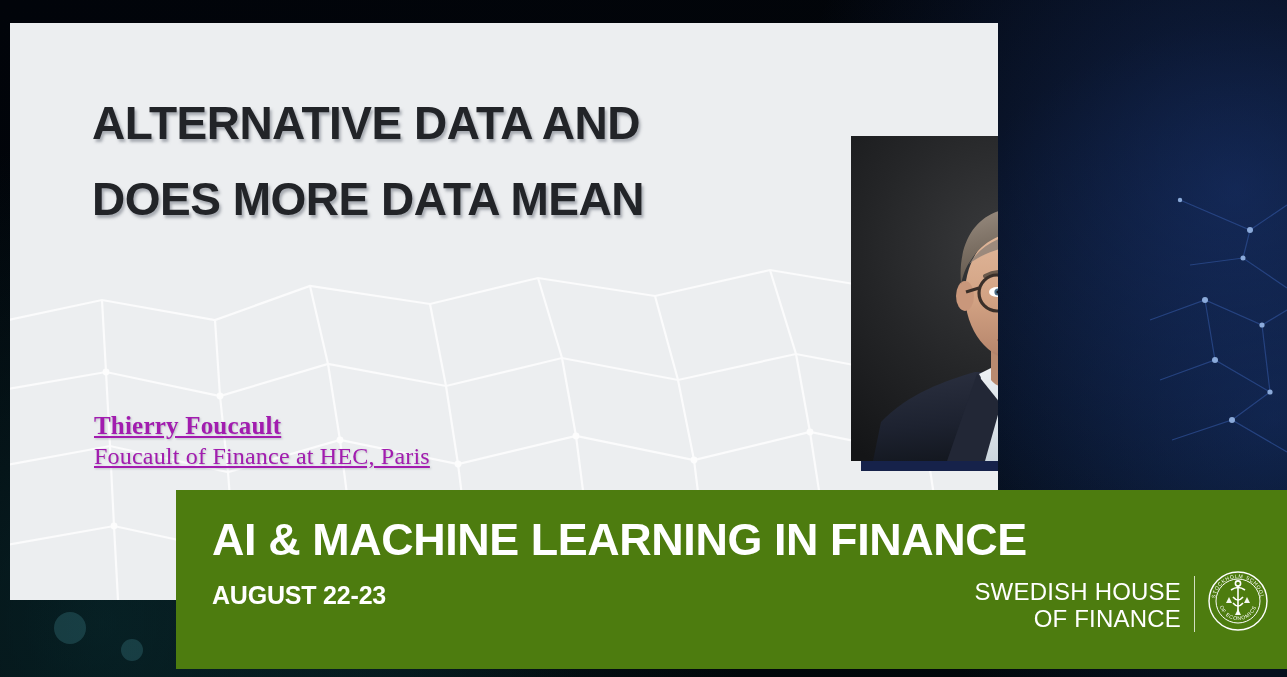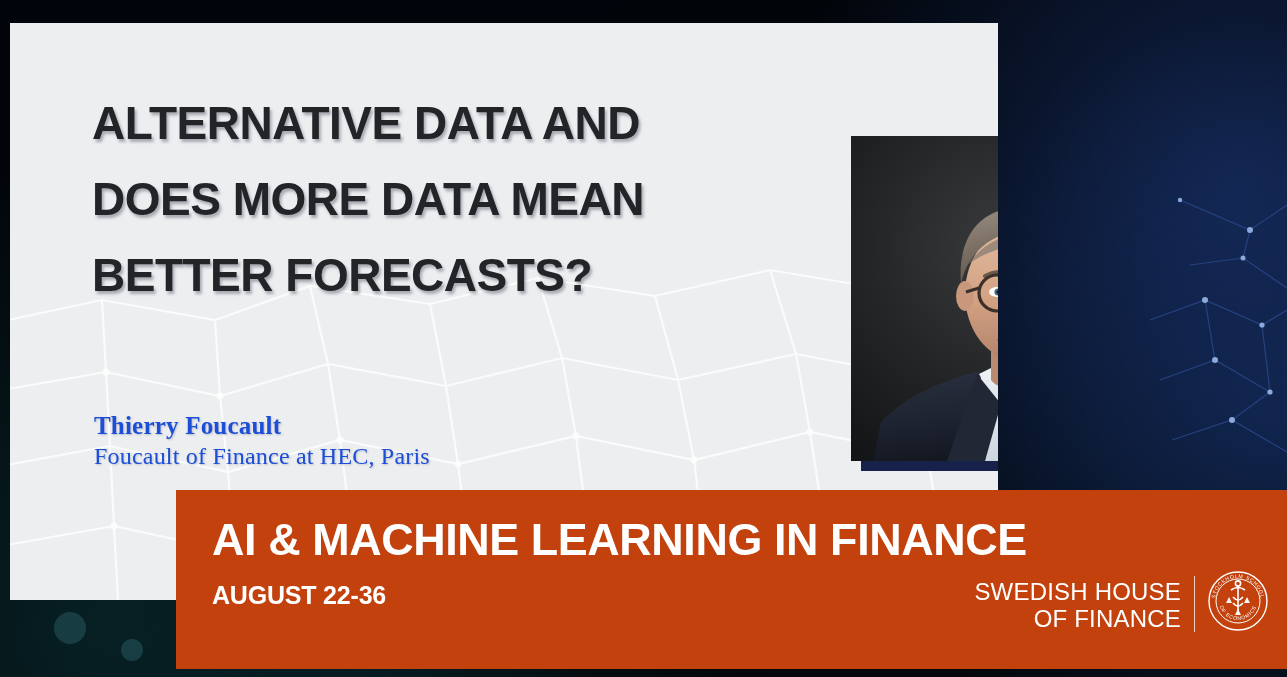--- a/index.html
+++ b/index.html
@@ -84,22 +84,23 @@
     text-transform: uppercase;
     text-shadow: 2px 3px 3px rgba(110,115,125,0.55);
   }
   .headline .hl-line { display: block; white-space: nowrap; }
 
   
   .speaker {
     position: absolute;
     left: 84px;
     top: 388px;
-    color: #1d4ed8;
+    color: #a21caf;
     font-family: "Liberation Serif", serif;
+    text-decoration: underline;
   }
   .speaker-name {
     font-size: 25px;
     font-weight: bold;
     line-height: 30px;
     letter-spacing: 0.2px;
     text-shadow: 1px 1px 2px rgba(140,145,155,0.5);
   }
   .speaker-role {
     font-size: 24px;
@@ -136,21 +137,21 @@
   }
   .portrait svg { display: block; }
 
   
   .banner {
     position: absolute;
     left: 176px;
     top: 490px;
     width: 1111px;
     height: 179px;
-    background: #c2410c;
+    background: #4d7c0f;
   }
   .banner-title {
     position: absolute;
     left: 36px;
     top: 25px;
     color: #ffffff;
     font-family: "Liberation Sans", sans-serif;
     font-weight: bold;
     font-size: 44px;
     line-height: 50px;
@@ -272,21 +273,20 @@
         <circle cx="224" cy="292" r="3.4"></circle>
         <circle cx="458" cy="284" r="3.4"></circle>
         <circle cx="694" cy="280" r="3.4"></circle>
         <circle cx="930" cy="276" r="3.4"></circle>
       </g>
     </svg>
 
     <div class="headline">
       <span class="hl-line">ALTERNATIVE DATA AND</span>
       <span class="hl-line">DOES MORE DATA MEAN</span>
-      <span class="hl-line">BETTER FORECASTS?</span>
     </div>
 
     <div class="speaker">
       <div class="speaker-name">Thierry Foucault</div>
       <div class="speaker-role">Foucault of Finance at HEC, Paris</div>
     </div>
 
     <div class="portrait-wrap">
       <div class="portrait-shadowframe"></div>
       <div class="portrait">
@@ -363,21 +363,21 @@
           <path d="M150 206 q17 6 32 -2" stroke="#c49180" stroke-width="1.4" fill="none" opacity="0.7"></path>
 
           <path d="M142 216 q24 16 48 -2" stroke="#b0826a" stroke-width="2" fill="none" opacity="0.55"></path>
         </svg>
       </div>
     </div>
   </div>
 
   <div class="banner">
     <div class="banner-title">AI &amp; MACHINE LEARNING IN FINANCE</div>
-    <div class="banner-date">AUGUST 22-36</div>
+    <div class="banner-date">AUGUST 22-23</div>
 
     <div class="logo-lockup">
       <div class="logo-words">
         <div>SWEDISH HOUSE</div>
         <div>OF FINANCE</div>
       </div>
       <div class="logo-divider"></div>
       <div class="logo-seal">
         <svg width="62" height="62" viewBox="0 0 62 62">
           <defs>

